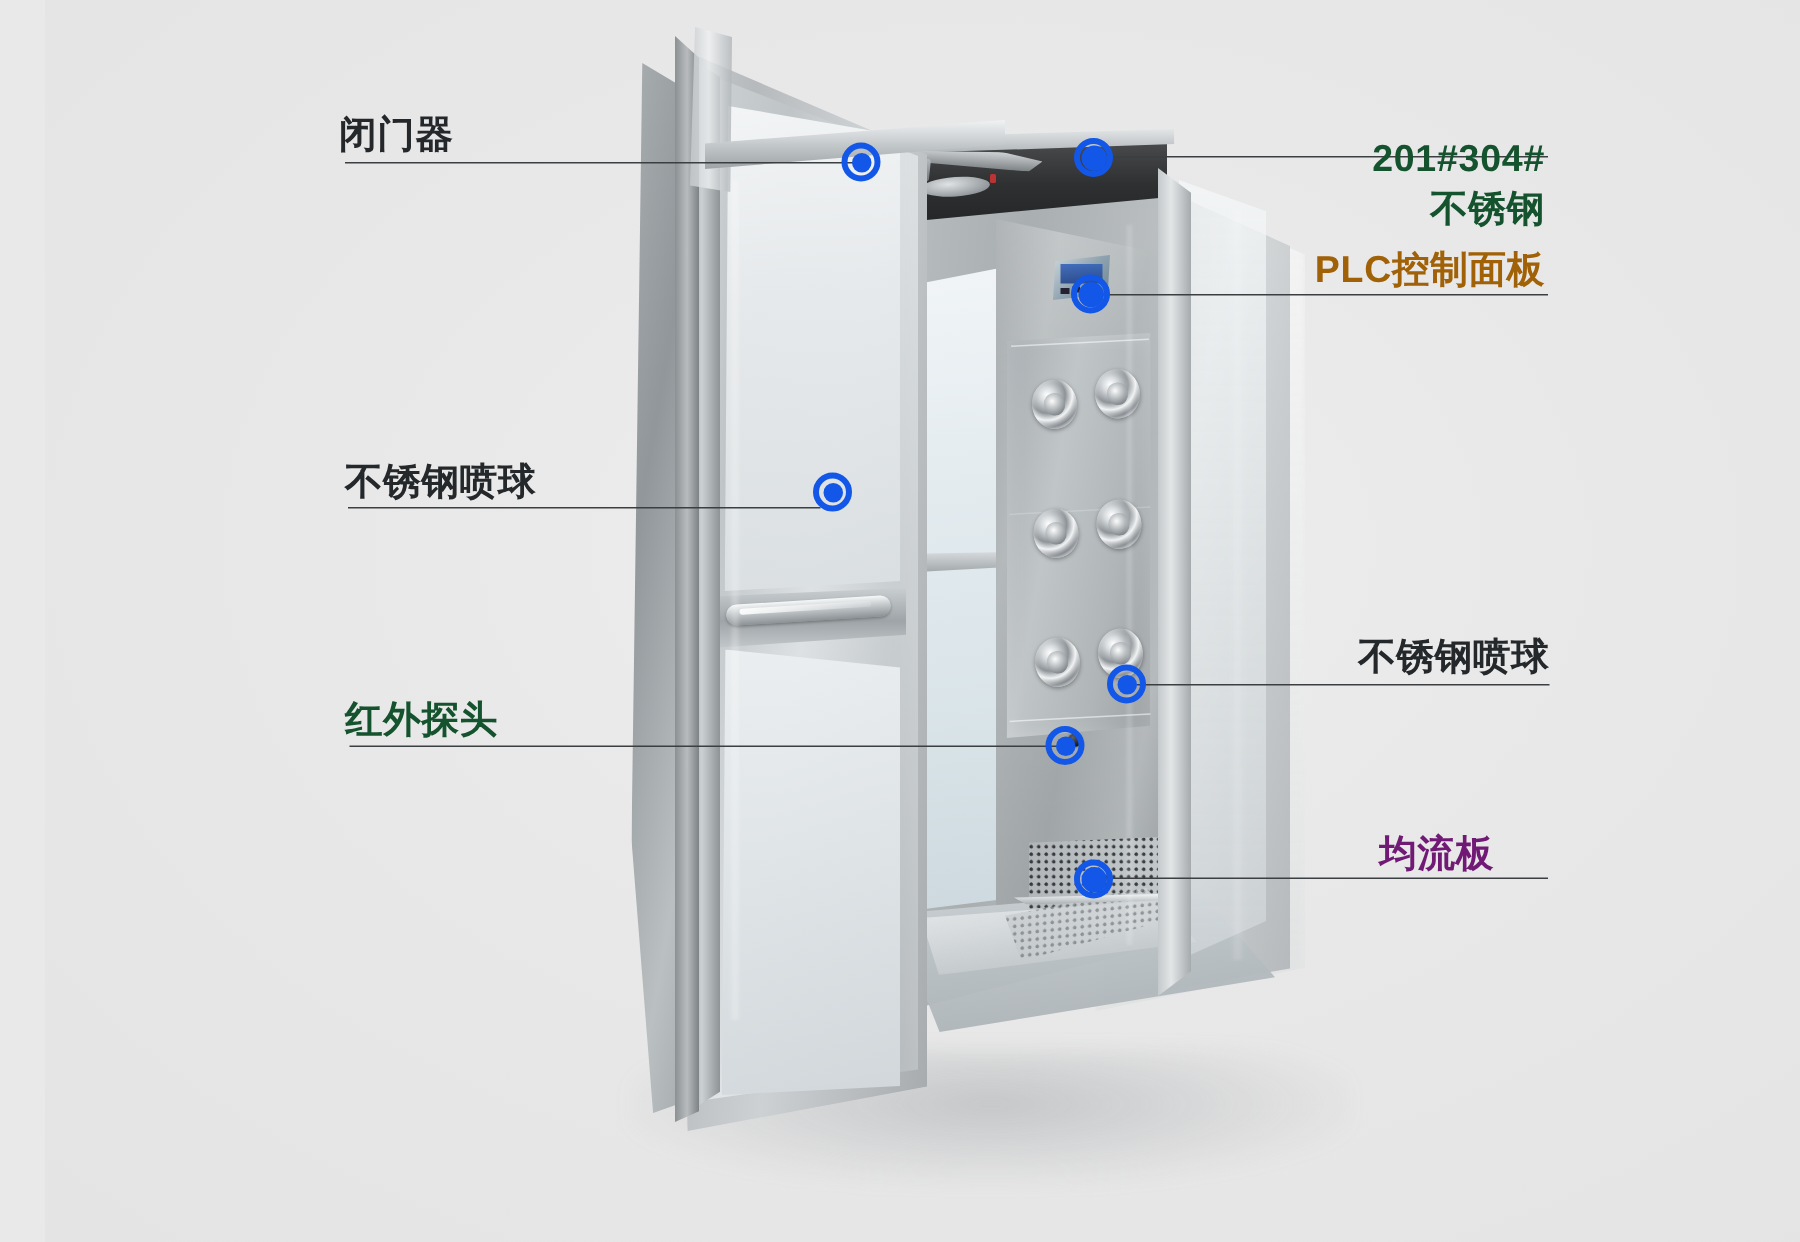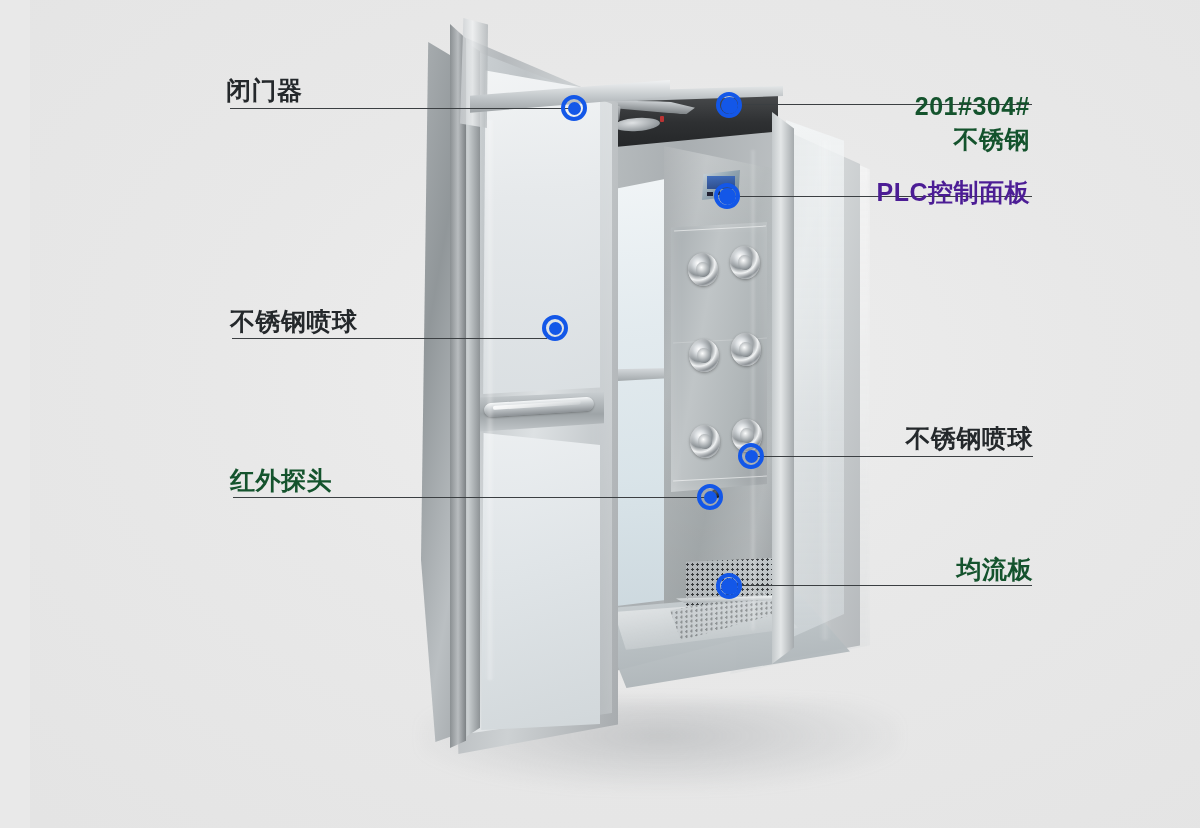--- a/index.html
+++ b/index.html
@@ -368,28 +368,28 @@
   <div id="annotations">
       <div class="leader" style="left: 200px; top: 108px; width: 345px; border-top-color: rgb(59, 63, 66);"></div>
       <div class="marker" style="left: 531px; top: 95px; border-color: rgb(19, 87, 232);"></div>
       <div class="label left" style="left: 196px; top: 74px; color: rgb(36, 40, 43);">闭门器</div>
       <div class="leader" style="left: 706px; top: 104px; width: 296px; border-top-color: rgb(59, 63, 66);"></div>
       <div class="marker filled" style="left: 686px; top: 92px; border-color: rgb(19, 87, 232);"></div>
       <div class="label right" style="left: 820px; top: 90px; width: 180px; color: #14532d;">201#304#
 不锈钢</div>
       <div class="leader" style="left: 704px; top: 196px; width: 298px; border-top-color: rgb(59, 63, 66);"></div>
       <div class="marker filled" style="left: 684px; top: 183px; border-color: rgb(19, 87, 232);"></div>
-      <div class="label right" style="left: 800px; top: 176px; width: 200px; color: #4c1d95;">PLC控制面板</div>
+      <div class="label right" style="left: 800px; top: 164px; width: 200px; color: #a16207;">PLC控制面板</div>
       <div class="leader" style="left: 202px; top: 338px; width: 315px; border-top-color: rgb(59, 63, 66);"></div>
       <div class="marker" style="left: 512px; top: 315px; border-color: rgb(19, 87, 232);"></div>
       <div class="label left" style="left: 200px; top: 305px; color: rgb(36, 40, 43);">不锈钢喷球</div>
       <div class="leader" style="left: 728px; top: 456px; width: 275px; border-top-color: rgb(59, 63, 66);"></div>
       <div class="marker" style="left: 708px; top: 443px; border-color: rgb(19, 87, 232);"></div>
       <div class="label right" style="left: 875px; top: 422px; width: 128px; color: rgb(36, 40, 43);">不锈钢喷球</div>
       <div class="leader" style="left: 203px; top: 497px; width: 472px; border-top-color: rgb(59, 63, 66);"></div>
       <div class="marker" style="left: 667px; top: 484px; border-color: rgb(19, 87, 232);"></div>
       <div class="label left" style="left: 200px; top: 464px; color: #14532d;">红外探头</div>
       <div class="leader" style="left: 702px; top: 585px; width: 300px; border-top-color: rgb(59, 63, 66);"></div>
       <div class="marker filled" style="left: 686px; top: 573px; border-color: rgb(19, 87, 232);"></div>
-      <div class="label right" style="left: 923px; top: 553px; width: 80px; color: #14532d;">均流板</div>
+      <div class="label right" style="left: 886px; top: 553px; width: 80px; color: #701a75;">均流板</div>
     </div>
 
 </div>
 
 </body></html>

